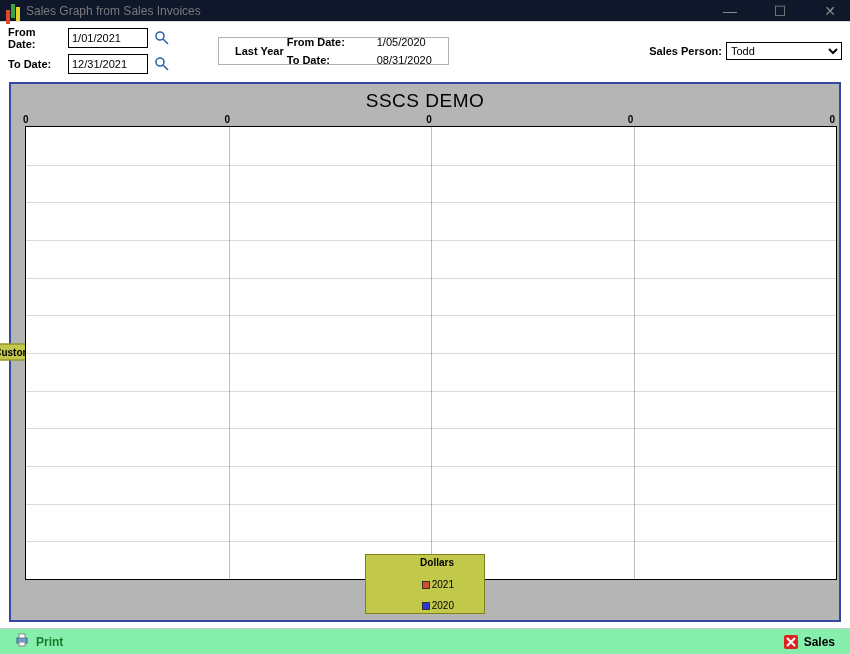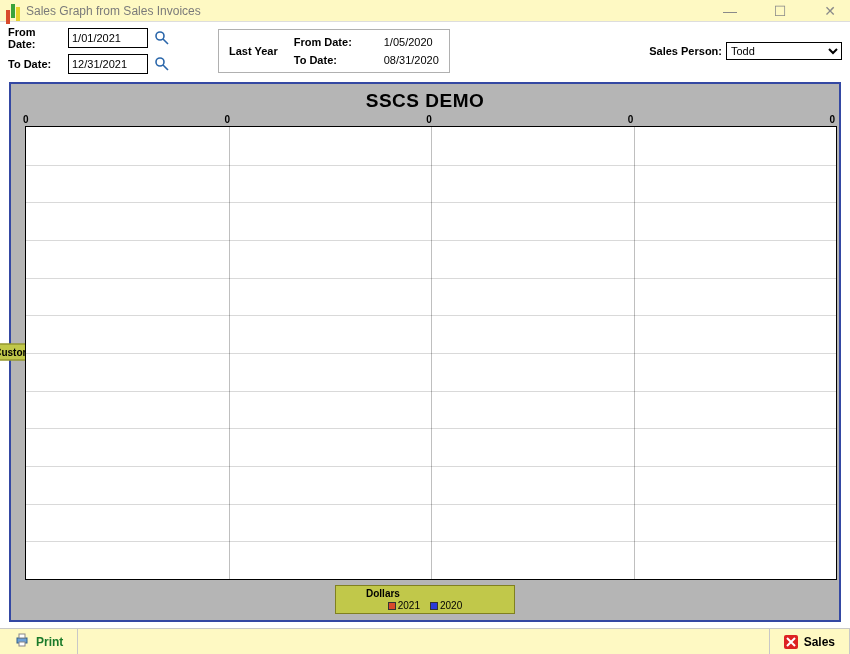--- a/index.html
+++ b/index.html
@@ -2,21 +2,21 @@
 <html><head>
 <meta charset="utf-8">
 <style>
   * { box-sizing: border-box; }
   html, body { margin: 0; padding: 0; font-family: Tahoma, Arial, sans-serif; font-size: 11px; }
   body { width: 850px; height: 654px; background: #ffffff; overflow: hidden; }
 
   
   .titlebar {
     height: 22px;
-    background: #fef9c3;
+    background: #0f172a;
     border-bottom: 1px solid #ddd;
     display: flex;
     align-items: center;
     padding: 0 6px;
     color: #7a7a7a;
     font-size: 12px;
   }
   .titlebar .appicon { width: 14px; height: 14px; margin-right: 6px; display: flex; }
   .titlebar .appicon span { display: inline-block; width: 4px; height: 14px; }
   .appicon .b1 { background: #d84a2b; height: 8px; margin-top: 6px; }
@@ -46,39 +46,39 @@
   .magnifier svg { width: 16px; height: 16px; }
 
   .btn {
     border: 1px solid #999; background: linear-gradient(#fdfdfd,#e8e8e8);
     height: 44px; display: flex; align-items: center; gap: 6px; padding: 0 14px;
     font-size: 11px; font-weight: bold; cursor: default; margin-top: 0;
   }
   .redraw-icon svg { width: 24px; height: 24px; }
 
   .last-year-panel {
-    border: 1px solid #b0b0b0; height: 44px; display: flex; align-items: center; padding: 0 10px;
-    gap: 16px; margin-left: 40px;
+    border: 1px solid #b0b0b0; height: 28px; display: flex; align-items: center; padding: 0 16px;
+    gap: 3px; margin-left: 40px;
   }
   .last-year-panel .ly-label { font-weight: bold; font-size: 11px; }
   .ly-dates { display: flex; flex-direction: column; gap: 6px; }
   .ly-dates .row { display: flex; gap: 30px; font-size: 11px; }
   .ly-dates .row .lbl { width: 60px; font-weight: bold; }
 
   .sp-block { margin-left: auto; display: flex; align-items: center; gap: 4px; height: 22px; font-weight: bold; }
   .sp-block select {
     width: 116px; height: 18px; border: 1px solid #000; font-size: 11px; background: #fff; font-family: inherit;
   }
 
   
   .chart-wrap {
     position: absolute; left: 9px; top: 82px; width: 832px; height: 540px;
     border: 2px solid #3448a3; background: #b5b5b5;
   }
-  .chart-title { text-align: center; font-weight: bold; font-size: 19px; font-family: Arial, sans-serif; margin-top: 6px; letter-spacing: 0.5px; color: #000; }
+  .chart-title { text-align: center; font-weight: normal; font-size: 19px; font-family: Arial, sans-serif; margin-top: 6px; letter-spacing: 0.5px; color: #000; }
   .axis-row {
     position: absolute; left: 14px; right: 0px; top: 30px; height: 12px; display: flex; justify-content: space-between;
     font-size: 10px; font-weight: bold; color: #000; padding-right: 2px;
   }
   .axis-row span { transform: translateX(-2px); }
 
   .plot {
     position: absolute; top: 42px; left: 14px; right: 2px; bottom: 40px;
     background: #ffffff; border: 1px solid #000;
   }
@@ -88,31 +88,31 @@
   .y-axis-label {
     position: absolute; left: -2px; top: 50%; transform: translateY(-50%) rotate(-90deg);
     transform-origin: center;
     background: #c1c84a; border: 1px solid #808020; padding: 16px 2px; font-size: 10px; font-weight: bold;
     writing-mode: vertical-rl;
   }
 
   .x-axis-strip {
     position: absolute; left: 50%; transform: translateX(-50%); bottom: 6px;
     background: #c1c84a; border: 1px solid #808020; padding: 2px 30px; font-size: 10px; font-weight: bold;
-    text-align: left; width: 180px;
-  }
-  .legend-row { display: flex; gap: 10px; justify-content: center; font-size: 10px; font-weight: normal; margin-top: 1px; }
+    text-align: right; width: 120px;
+  }
+  .legend-row { display: flex; gap: 10px; justify-content: center; font-size: 10px; font-weight: normal; margin-top: 11px; flex-direction: column; }
   .legend-swatch { display: inline-block; width: 8px; height: 8px; border: 1px solid #333; vertical-align: middle; margin-right: 2px; }
   .swA { background: #d84a2b; }
   .swB { background: #2b3bd8; }
 
   
   .footer {
     position: absolute; left: 0; right: 0; bottom: 0; height: 26px;
-    border-top: 1px solid #c8c8c8; background: #fef9c3;
+    border-top: 1px solid #c8c8c8; background: #86efac;
     display: flex; align-items: stretch;
   }
   .footer .fbtn {
     display: flex; align-items: center; gap: 6px; padding: 0 14px;
     border-right: 1px solid #c8c8c8; font-size: 12px; font-weight: bold; color: #1a7a2a;
   }
   .footer .spacer { flex: 1; border-right: 1px solid #c8c8c8; }
   .footer .closebtn { color: #000; }
   .close-icon { width: 14px; height: 14px; display: inline-flex; }
   .print-icon svg { width: 16px; height: 16px; }

